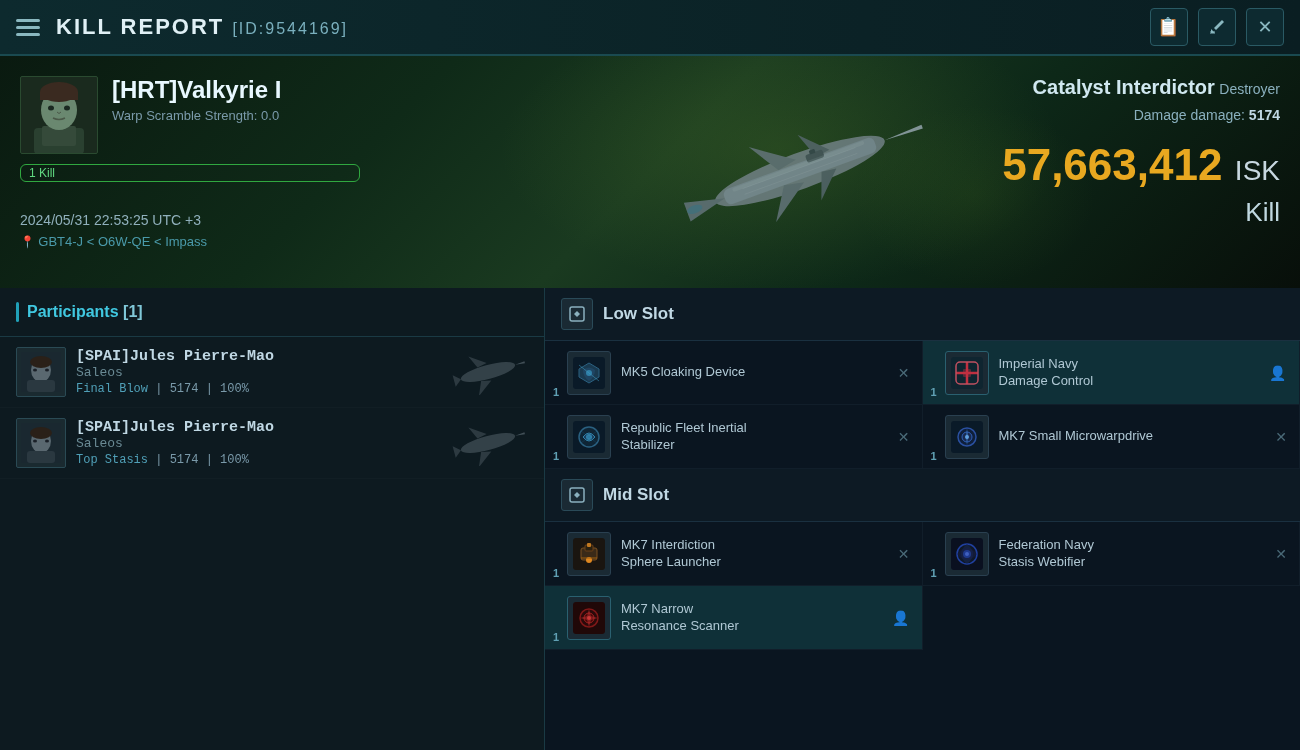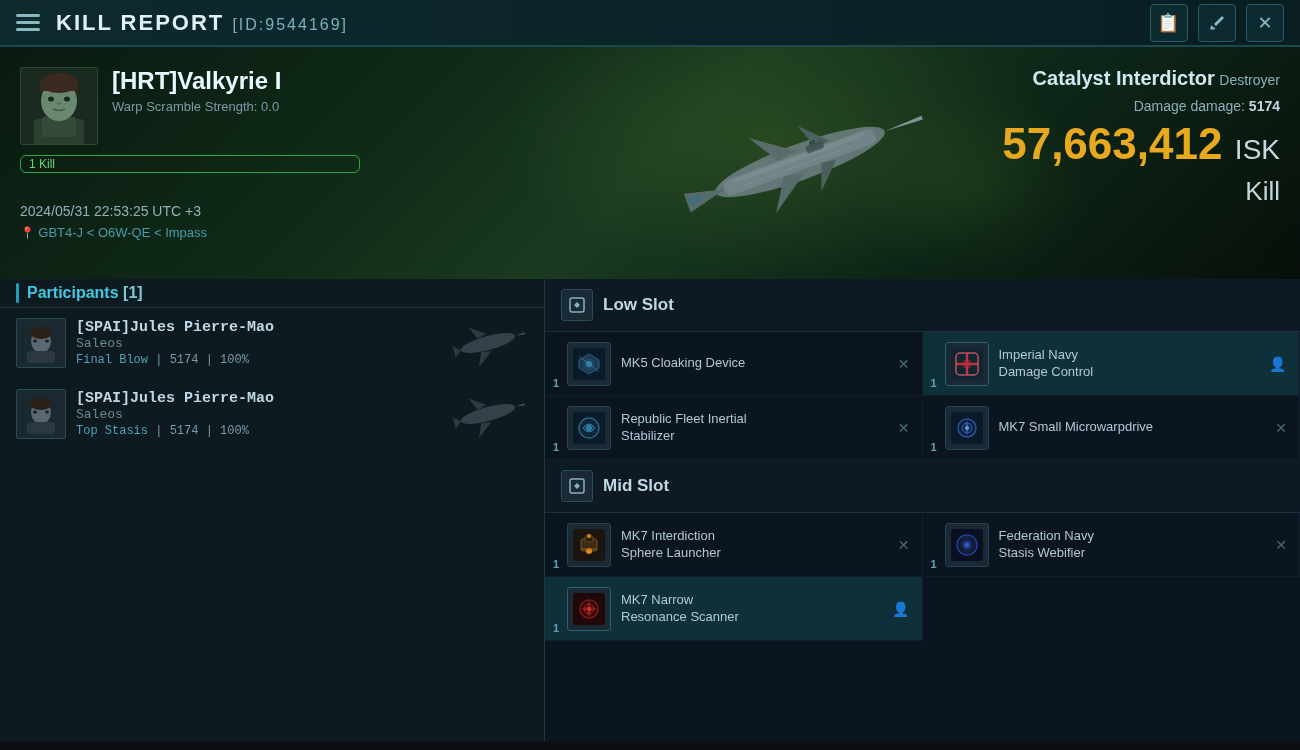--- a/index.html
+++ b/index.html
@@ -11,21 +11,21 @@
       color: #c8d8e0;
       overflow: hidden;
     }
 
     
     .header {
       display: flex;
       align-items: center;
       background: linear-gradient(90deg, #0d2a2e 0%, #0a1e22 100%);
       border-bottom: 2px solid #1a4a50;
-      height: 47px;
+      height: 56px;
       padding: 0 16px;
     }
     .header-menu-icon {
       display: flex;
       flex-direction: column;
       gap: 4px;
       margin-right: 16px;
       cursor: pointer;
     }
     .header-menu-icon span {
@@ -210,21 +210,21 @@
     }
 
     
     .left-panel {
       width: 545px;
       background: #0d1a20;
       border-right: 1px solid #1a3a44;
       overflow-y: auto;
     }
     .panel-header {
-      padding: 4px 16px;
+      padding: 14px 16px;
       border-bottom: 1px solid #1a3a44;
       display: flex;
       align-items: center;
       gap: 8px;
     }
     .panel-header-bar {
       width: 3px;
       height: 20px;
       background: #20a0b8;
       border-radius: 2px;
@@ -473,21 +473,21 @@
 
   <div class="hero-right">
     <div>
       <span class="hero-ship-type">Catalyst Interdictor</span>
       <span class="hero-ship-class">Destroyer</span>
     </div>
     <div class="hero-total-dmg-label">
       <span>Damage damage:</span>
       <span style="color:#c0d8e4; font-weight:bold;">5174</span>
     </div>
-    <div style="margin-top:6px;">
+    <div style="margin-top:18px;">
       <span class="hero-isk-value">57,663,412</span>
       <span class="hero-isk-label">ISK</span>
     </div>
     <div class="hero-kill-label">Kill</div>
   </div>
 </div>
 
 <div class="main-content">
 
   <div class="left-panel">

